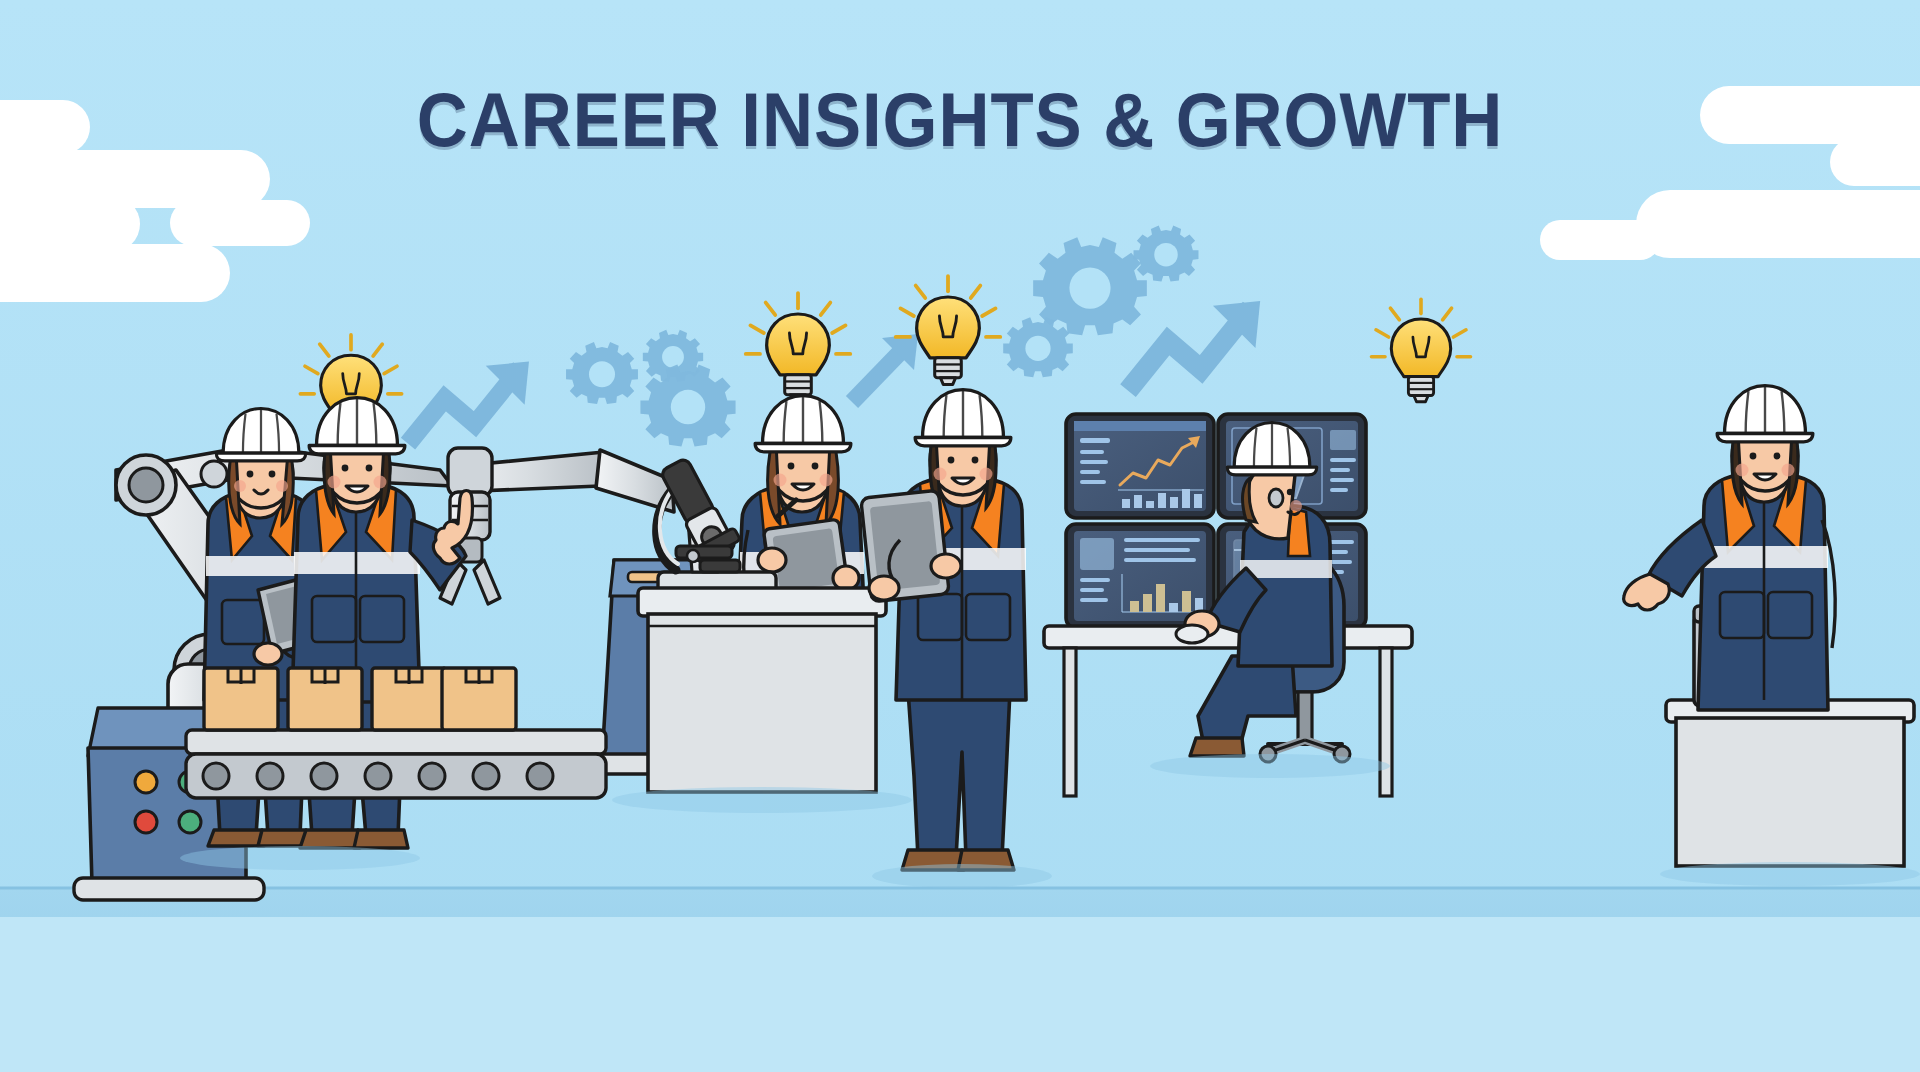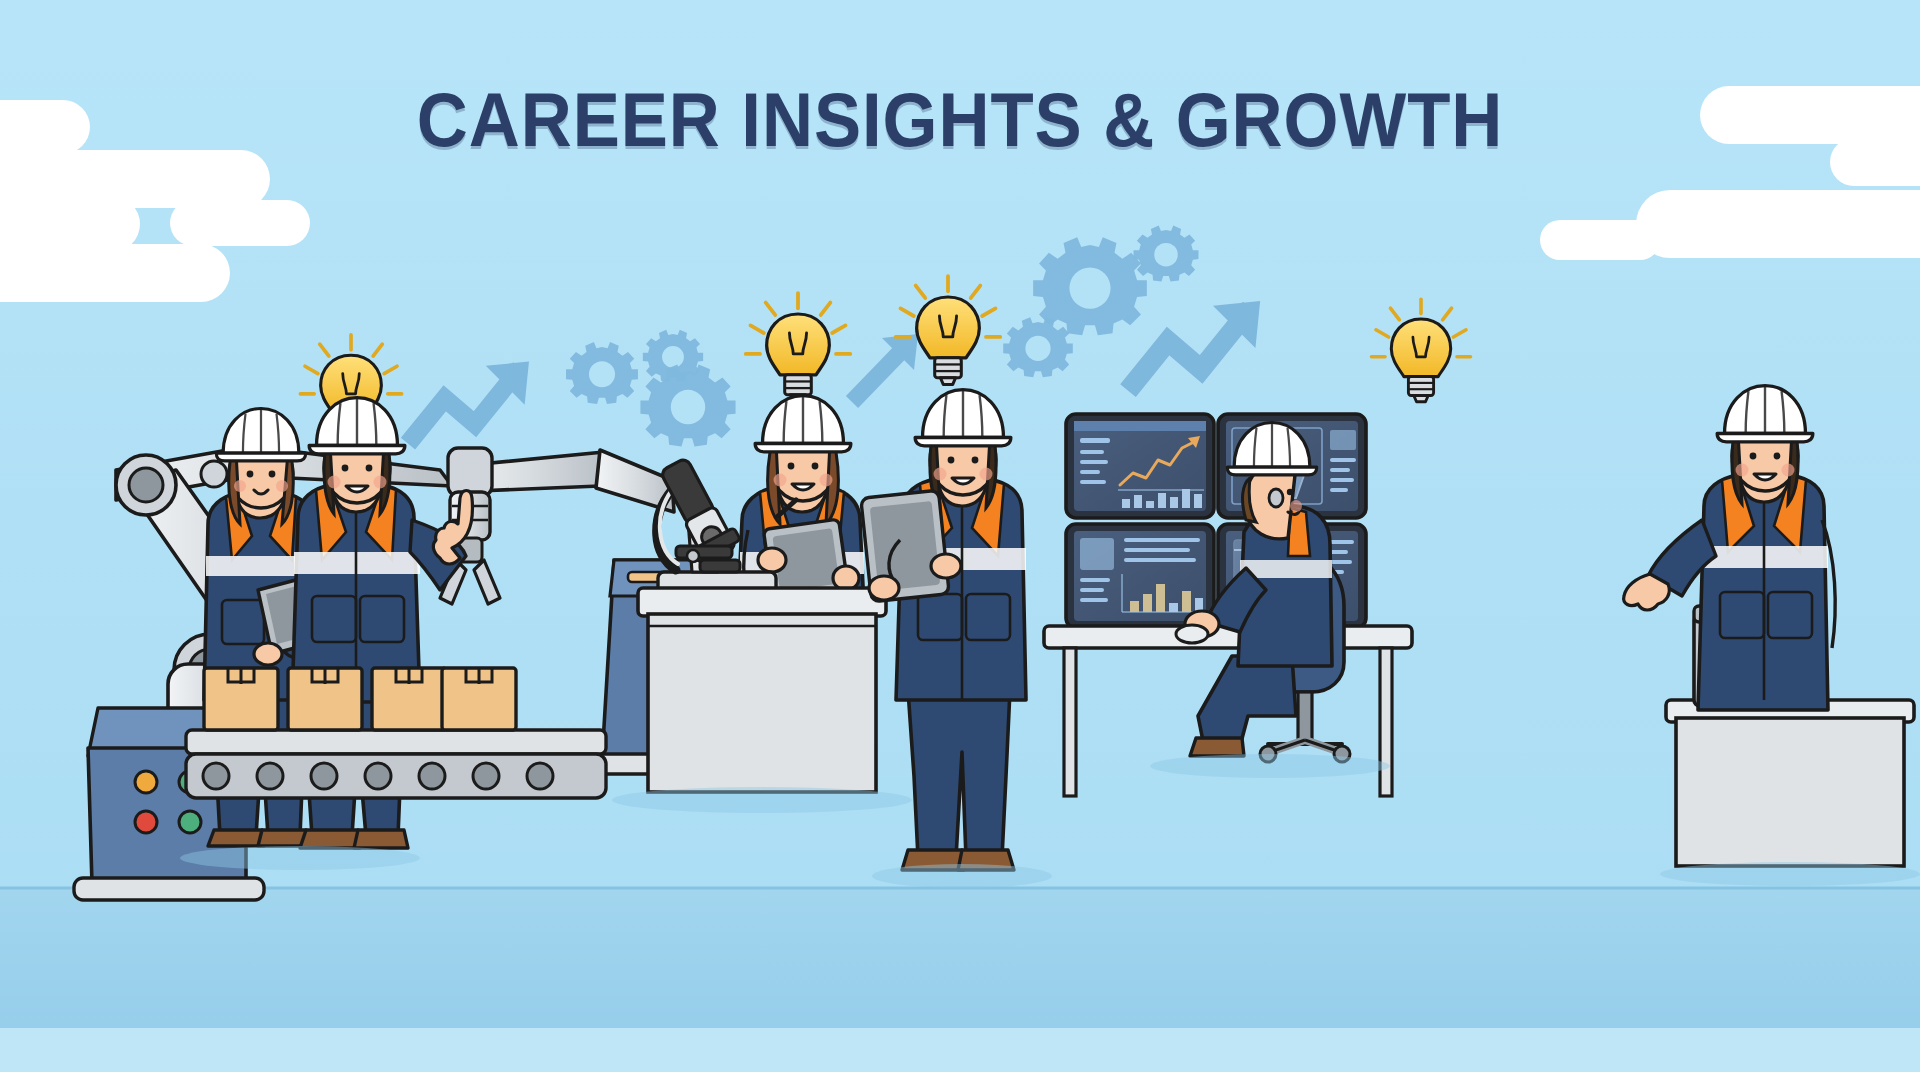--- a/index.html
+++ b/index.html
@@ -1,17 +1,17 @@
 <!DOCTYPE html>
 <html><head>
 <meta charset="utf-8">
 <style>
   html,body{margin:0;padding:0;background:#bfe6f7;}
   body{font-family:"Liberation Sans",sans-serif;}
-  #stage{position:relative;width:1920px;height:1028px;overflow:hidden;background:#f97316;}
+  #stage{position:relative;width:1920px;height:917px;overflow:hidden;background:#f97316;}
   #art{position:absolute;left:0;top:0;width:1920px;height:1072px;}
   #title{
     position:absolute;left:0;top:76px;width:1920px;text-align:center;
     font-family:"Liberation Sans",sans-serif;
     font-weight:bold;font-size:76px;letter-spacing:1px;
     color:#2b3f68;
     transform:scaleX(.93);
     text-shadow:0 3px 0 rgba(25,40,75,.25);
     user-select:none;
   }

